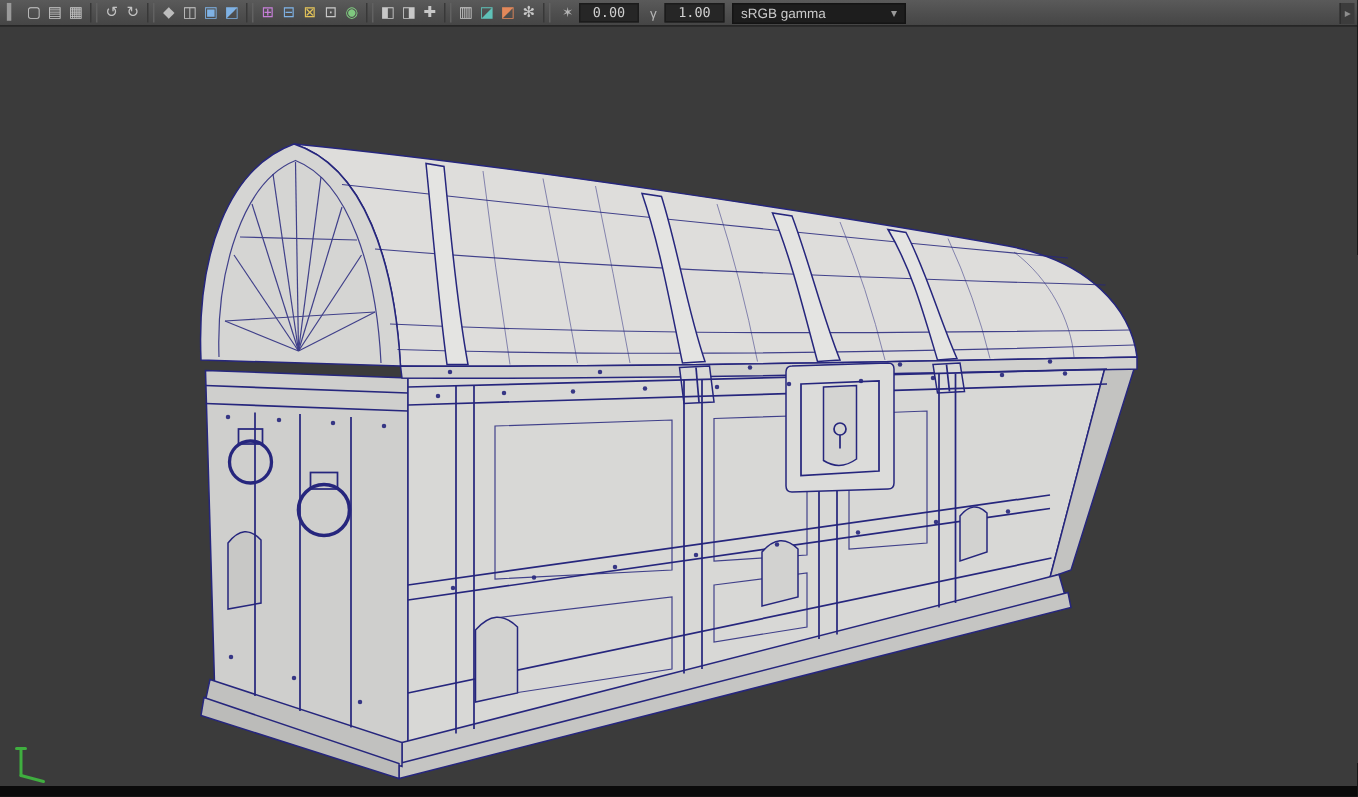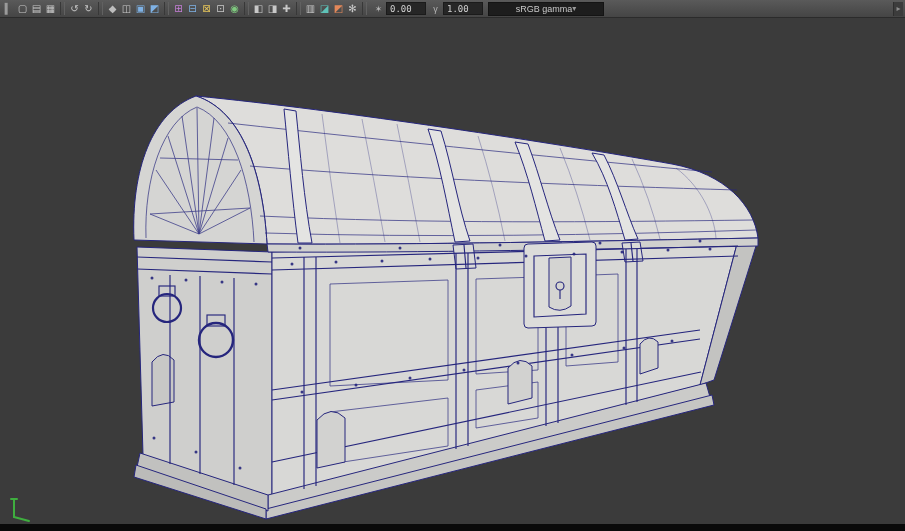--- a/index.html
+++ b/index.html
@@ -15,24 +15,24 @@
   
   .toolbar{height:18px;flex:0 0 18px;display:flex;align-items:center;
     background:linear-gradient(#5a5a5a,var(--toolbar-bg) 55%,#454545);
     border-bottom:1px solid #2b2b2b;padding:0 2px;gap:1px;}
   .tb-icon{width:13px;height:14px;line-height:14px;font-size:10px;text-align:center;
     color:#c6c6c6;cursor:default;user-select:none;}
   .tb-sep{width:5px;height:13px;border-left:1px solid #383838;border-right:1px solid #616161;margin:0 2px;}
   .field-wrap{display:flex;align-items:center;gap:2px;margin-left:3px;}
   .mini-icon{font-size:9px;color:#b5b5b5;width:11px;text-align:center;}
   .num-field{width:40px;height:13px;background:var(--field-bg);border:1px solid #1b1b1b;
-    color:#d0d0d0;font-size:9px;padding:0 3px;font-family:"DejaVu Sans Mono",monospace;}
+    color:#d0d0d0;font-size:9px;padding:0 3px;font-family:"DejaVu Sans Mono",monospace;text-align:center;}
   .vt-dropdown{height:14px;margin-left:4px;background:var(--dropdown-bg);
     border:1px solid #141414;color:#c9c9c9;font-size:9px;display:flex;
-    align-items:center;padding:0 5px;width:116px;justify-content:center;cursor:default;}
+    align-items:center;padding:0 5px;width:116px;justify-content:space-between;cursor:default;}
   .vt-chevron{font-size:8px;color:#9a9a9a;}
   .tb-endcap{margin-left:auto;width:10px;height:14px;background:#3c3c3c;
     border-left:1px solid #2e2e2e;color:#8d8d8d;font-size:8px;line-height:14px;text-align:center;}
 
   
   .viewport{position:relative;flex:1;background:var(--viewport-bg);}
   .viewport svg{position:absolute;top:0;left:0;}
   .bottom-bar{position:absolute;left:0;bottom:0;width:100%;height:7px;background:var(--bottom-bar);}
 
   .face{stroke:var(--wireframe);stroke-width:1;}

